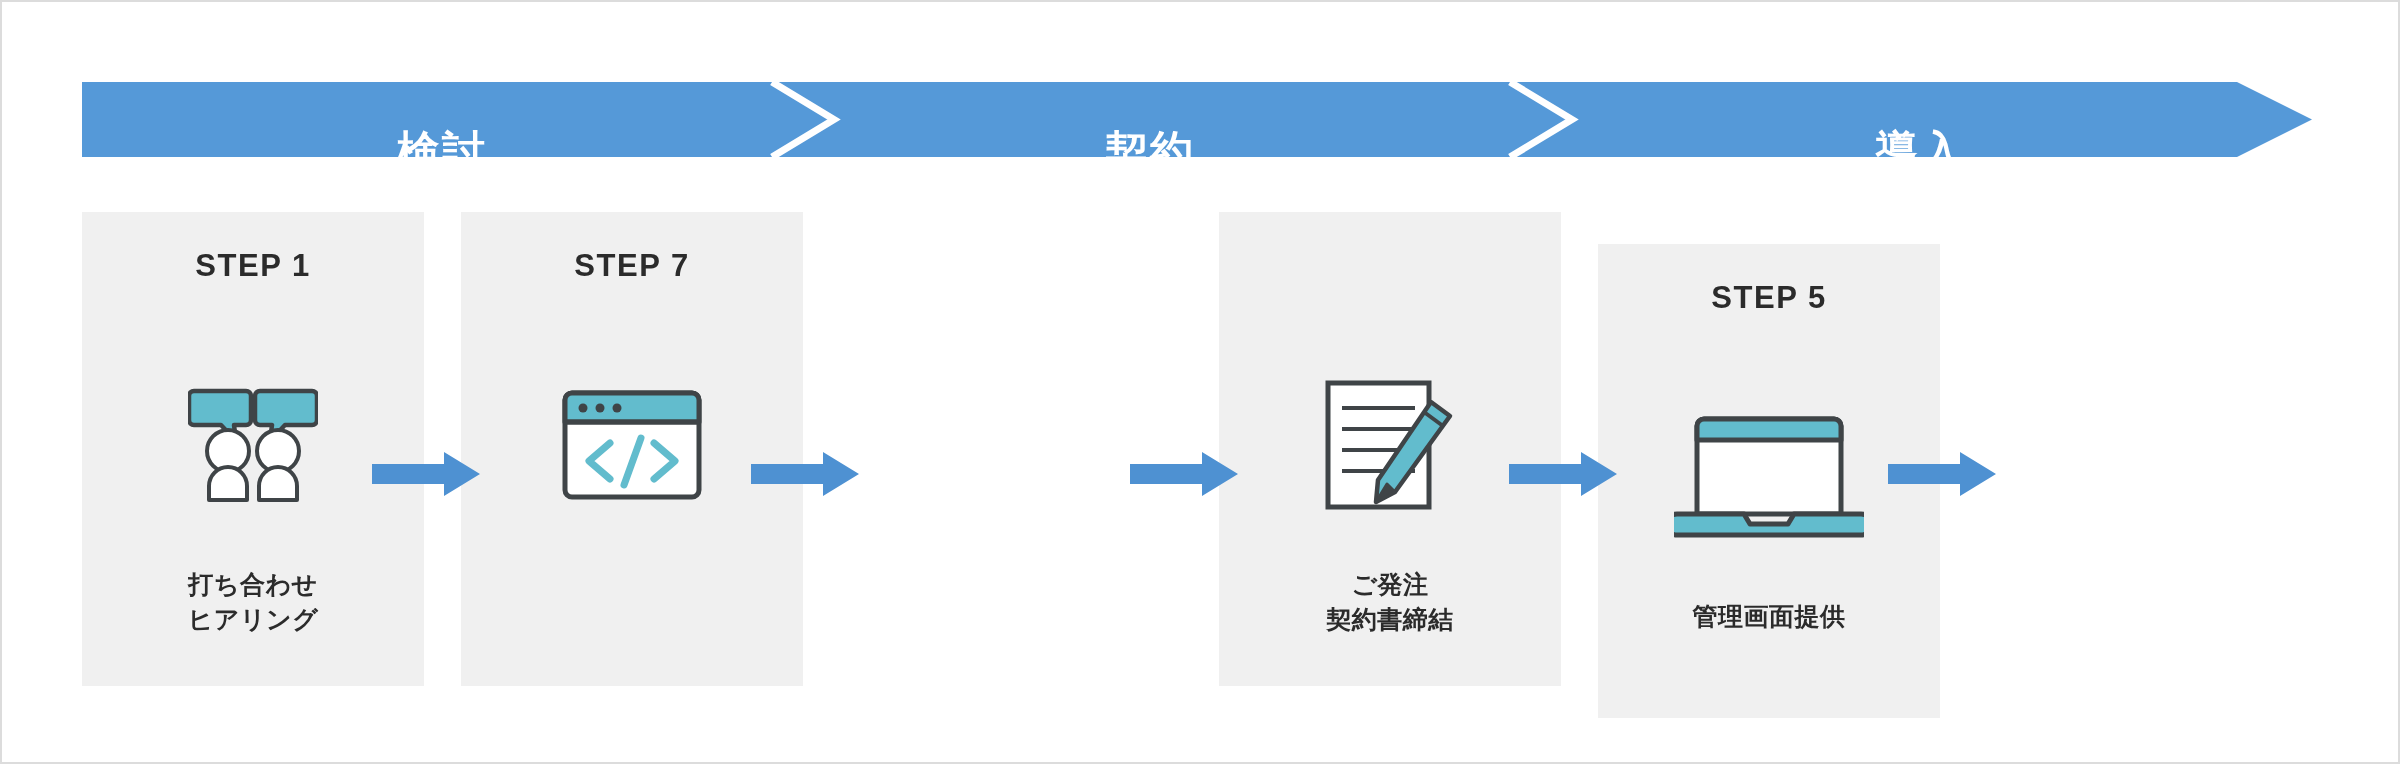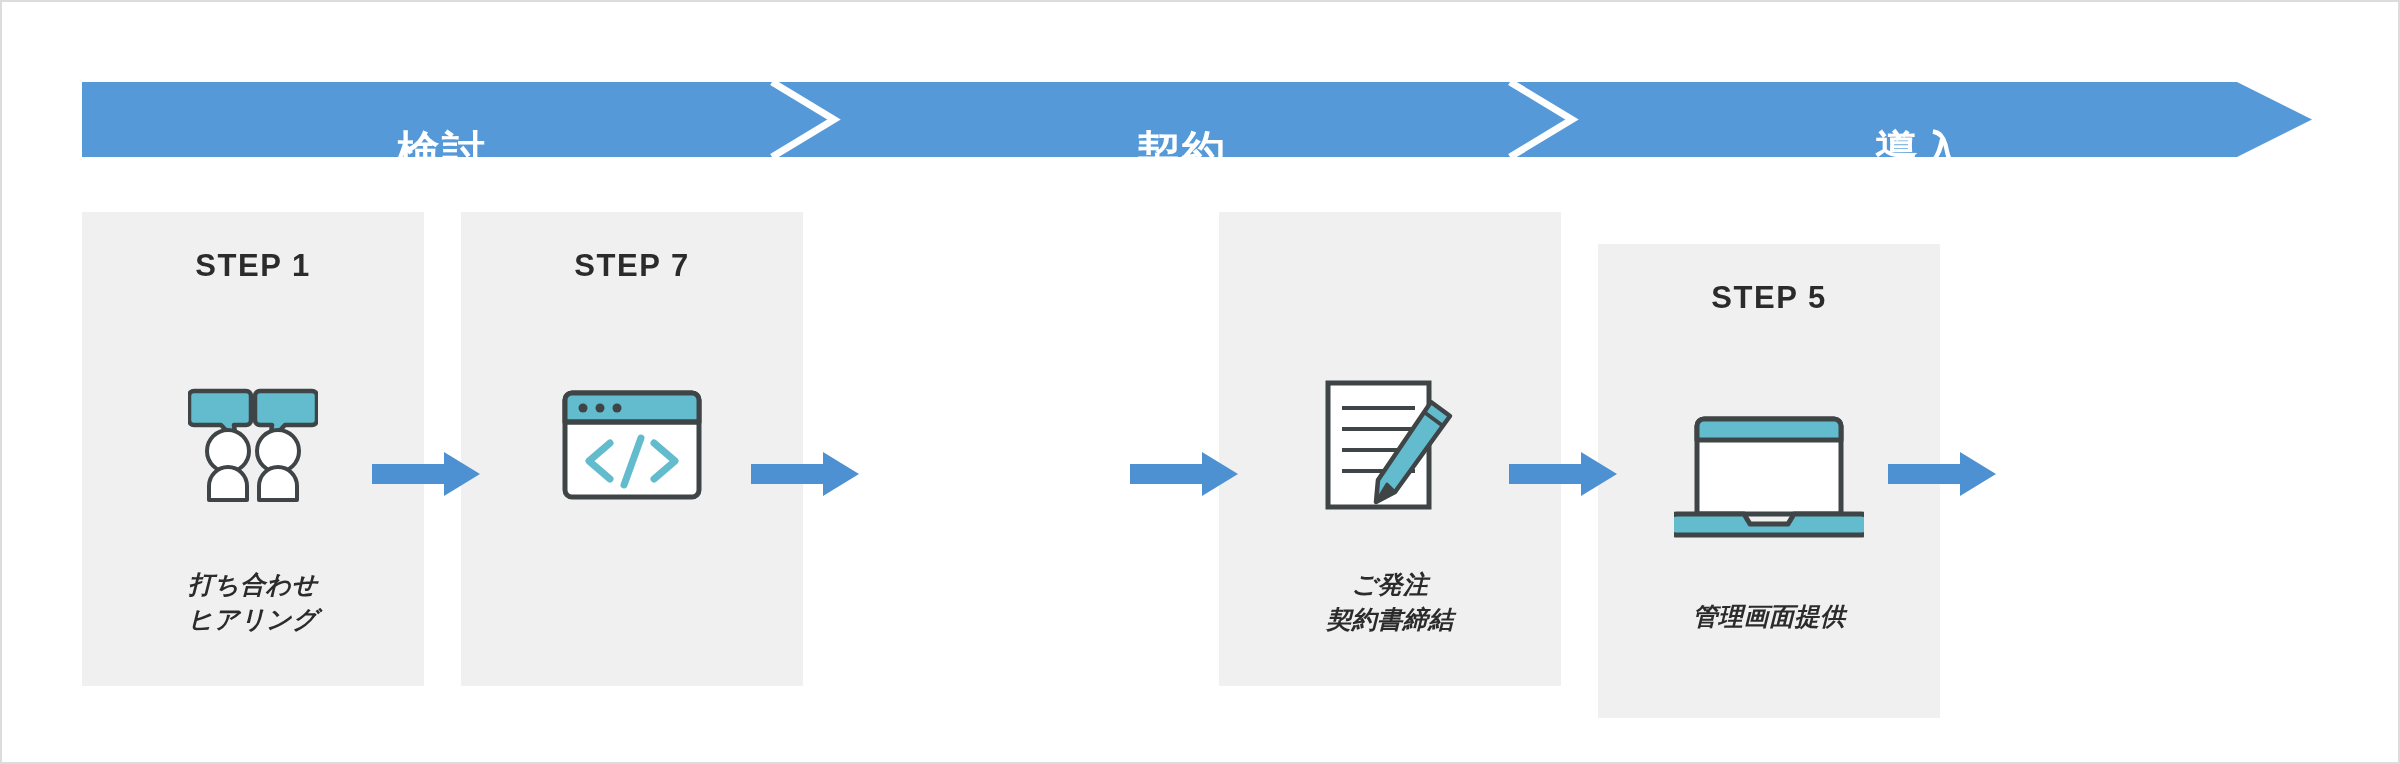--- a/index.html
+++ b/index.html
@@ -90,21 +90,20 @@
     right: 0;
     text-align: center;
     font-size: 25px;
     font-weight: bold;
     color: #2b2b2b;
     line-height: 1.38;
     letter-spacing: 0.5px;
   }
   .step-caption .cap-line {
     display: block;
-    font-style: italic;
   }
 
   
   .connector-arrow {
     position: absolute;
     top: 240px;
     width: 108px;
     height: 44px;
   }
   .connector-arrow svg { display: block; }
@@ -114,21 +113,21 @@
 
 <div id="canvas">
 
   <div id="phase-banner">
     <svg width="2230" height="75" viewBox="0 0 2230 75">
       <path d="M0 0 H2155 L2230 37.5 L2155 75 H0 Z" fill="#5599d8"></path>
       <polyline points="690,0 752,37.5 690,75" fill="none" stroke="#ffffff" stroke-width="7"></polyline>
       <polyline points="1428,0 1490,37.5 1428,75" fill="none" stroke="#ffffff" stroke-width="7"></polyline>
     </svg>
     <div class="phase-label" style="left:0px;width:720px;">検討</div>
-    <div class="phase-label" style="left:740px;width:720px;">契約</div>
+    <div class="phase-label" style="left:708px;width:720px;">契約</div>
     <div class="phase-label" style="left:1478px;width:720px;">導入</div>
   </div>
 
   <div id="steps-row">
 
     <div class="step-panel" style="left:0px;">
       <div class="step-title">STEP 1</div>
       <div class="step-icon">
         <svg width="130" height="116" viewBox="0 0 130 116">
 

